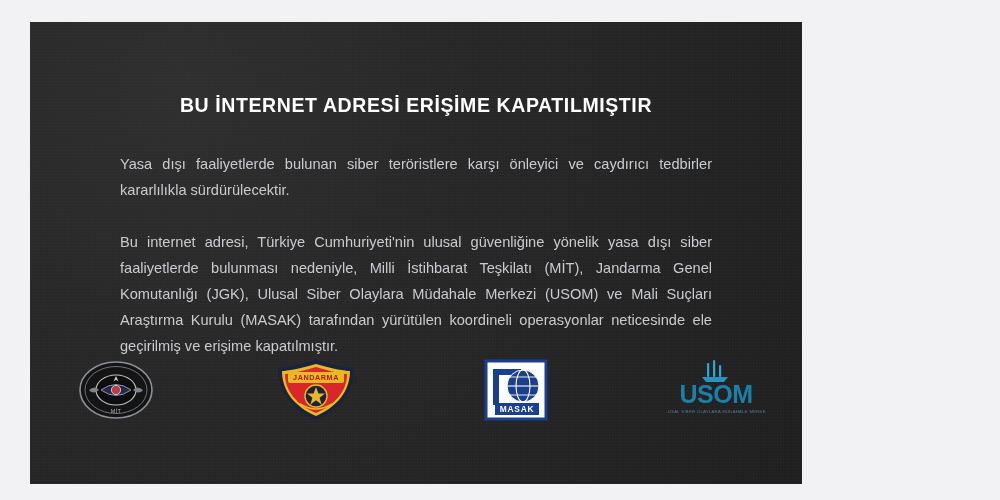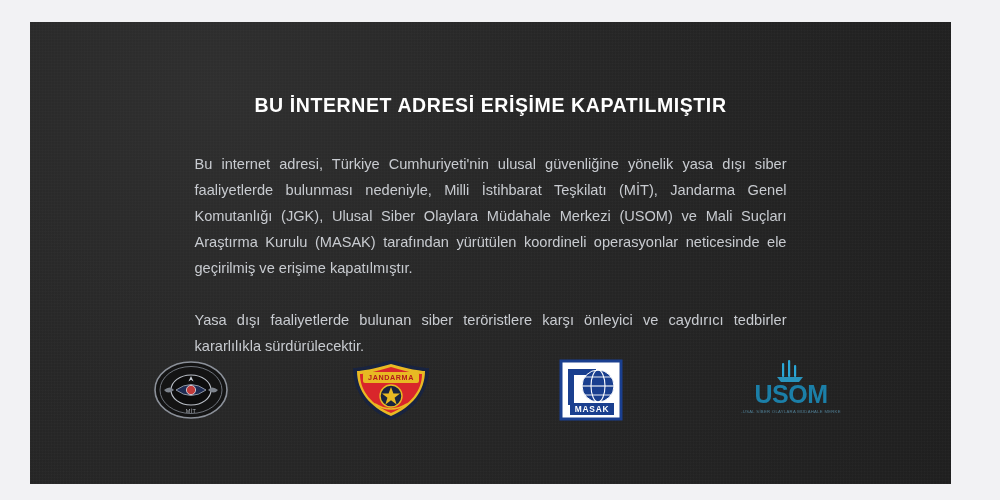--- a/index.html
+++ b/index.html
@@ -20,21 +20,21 @@
     height: 500px;
     background: #f2f2f4;
     box-sizing: border-box;
   }
 
   
   .panel {
     position: absolute;
     left: 30px;
     top: 22px;
-    width: 921px;
+    width: 772px;
     height: 462px;
     background:
       radial-gradient(circle at 20% 15%, #2f2f2f 0%, #272727 38%, #1f1f1f 100%);
     box-sizing: border-box;
     overflow: hidden;
   }
   
   .panel::before {
     content: "";
     position: absolute;
@@ -98,23 +98,23 @@
 <body>
 
 <div id="page">
 
   <div class="panel">
 
     <div class="content">
 
       <h1 class="headline">BU İNTERNET ADRESİ ERİŞİME KAPATILMIŞTIR</h1>
 
+      <p class="para">Yasa dışı faaliyetlerde bulunan siber teröristlere karşı önleyici ve caydırıcı tedbirler kararlılıkla sürdürülecektir.</p>
+
       <p class="para">Bu internet adresi, Türkiye Cumhuriyeti'nin ulusal güvenliğine yönelik yasa dışı siber faaliyetlerde bulunması nedeniyle, Milli İstihbarat Teşkilatı (MİT), Jandarma Genel Komutanlığı (JGK), Ulusal Siber Olaylara Müdahale Merkezi (USOM) ve Mali Suçları Araştırma Kurulu (MASAK) tarafından yürütülen koordineli operasyonlar neticesinde ele geçirilmiş ve erişime kapatılmıştır.</p>
-
-      <p class="para">Yasa dışı faaliyetlerde bulunan siber teröristlere karşı önleyici ve caydırıcı tedbirler kararlılıkla sürdürülecektir.</p>
     </div>
 
     <div class="logos">
 
       <div class="logo-slot">
         <svg width="78" height="62" viewBox="0 0 78 62">
           <ellipse cx="39" cy="31" rx="36" ry="28" fill="#141414" stroke="#8b9099" stroke-width="1.6"></ellipse>
           <ellipse cx="39" cy="31" rx="31" ry="23.5" fill="none" stroke="#6d727a" stroke-width="1"></ellipse>
           <ellipse cx="39" cy="31" rx="20" ry="15" fill="#0d0d0d" stroke="#b9bec6" stroke-width="1.2"></ellipse>
           <path d="M24 31 q15 -11 30 0 q-15 11 -30 0 z" fill="#1d2b52" stroke="#aab0b8" stroke-width="0.8"></path>

